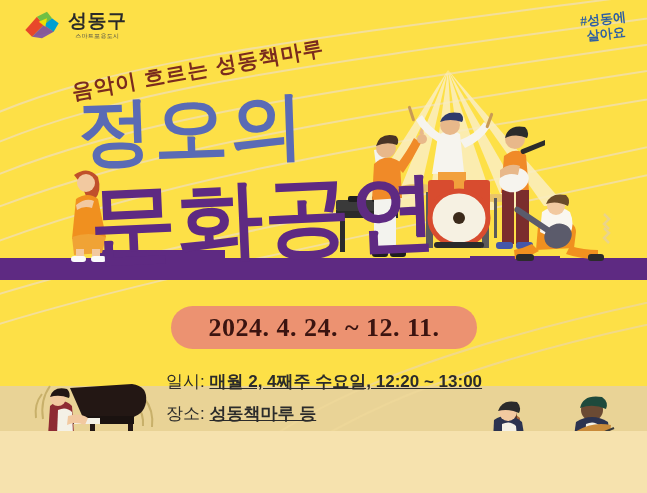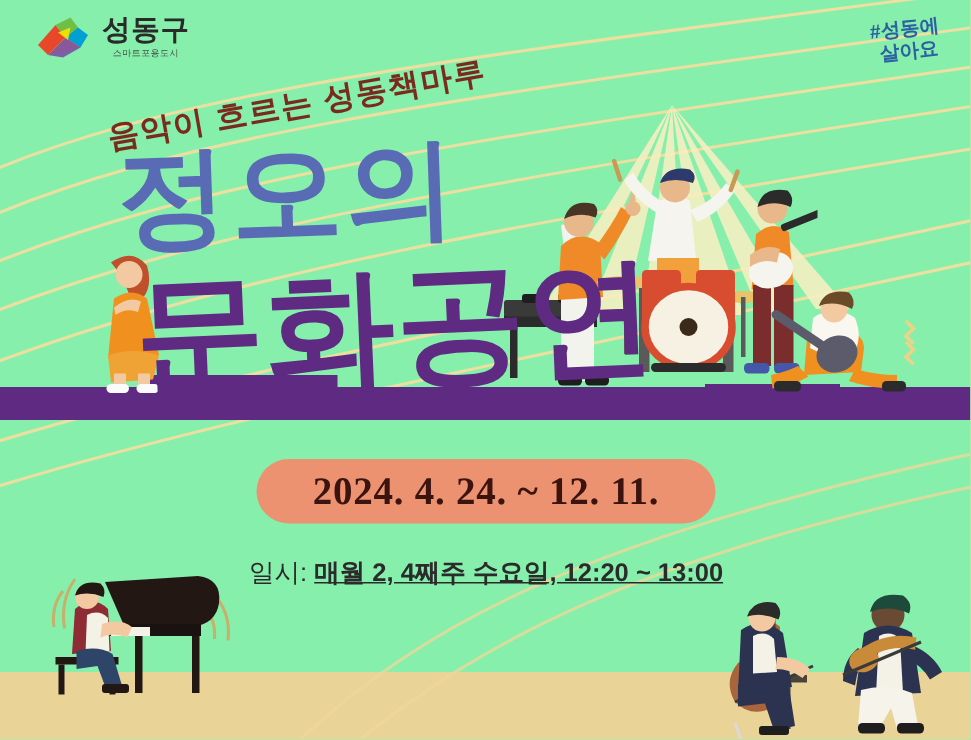--- a/index.html
+++ b/index.html
@@ -3,22 +3,22 @@
 <meta charset="utf-8">
 <style>
   * { margin:0; padding:0; box-sizing:border-box; }
   html,body { width:647px; height:493px; overflow:hidden; }
   body {
     font-family:"Liberation Sans","DejaVu Sans",sans-serif;
     background:#F6E2AE;
   }
   .poster{
     position:relative;
-    width:647px; height:493px;
-    background:#86efac;
+    width:647px; height:431px;
+    background:#fde047;
     overflow:hidden;
   }
   
   .bg-floor{
     position:absolute; left:0; right:0; bottom:0; height:45px;
     background:#E9D396;
   }
   .bg-waves{ position:absolute; inset:0; pointer-events:none; }
   .bg-rays{ position:absolute; left:330px; top:70px; width:240px; height:140px; pointer-events:none; }
   .stage-bar{
@@ -246,20 +246,24 @@
 
   <div class="date-pill">
     <span>2024. 4. 24. ~ 12. 11.</span>
   </div>
 
   <div class="info">
     <div class="info-line">
       <span>일시:</span>
       <b>매월 2, 4째주 수요일, 12:20 ~ 13:00</b>
     </div>
+    <div class="info-line">
+      <span>장소:</span>
+      <b>성동책마루 등</b>
+    </div>
   </div>
 
   <svg class="fig" style="left:24px; top:358px; width:135px; height:108px; z-index:6;" viewBox="0 0 135 108">
     <g stroke="#C8B06A" stroke-width="2" fill="none">
       <path d="M18 36 q-8 10 -6 24"></path>
       <path d="M26 28 q-10 14 -7 33"></path>
       <path d="M112 46 q8 9 7 22"></path>
       <path d="M120 40 q10 12 8 29"></path>
     </g>
     <path d="M46 30 L108 26 q16 2 14 18 q-2 14 -18 16 L60 62 Z" fill="#231714"></path>

